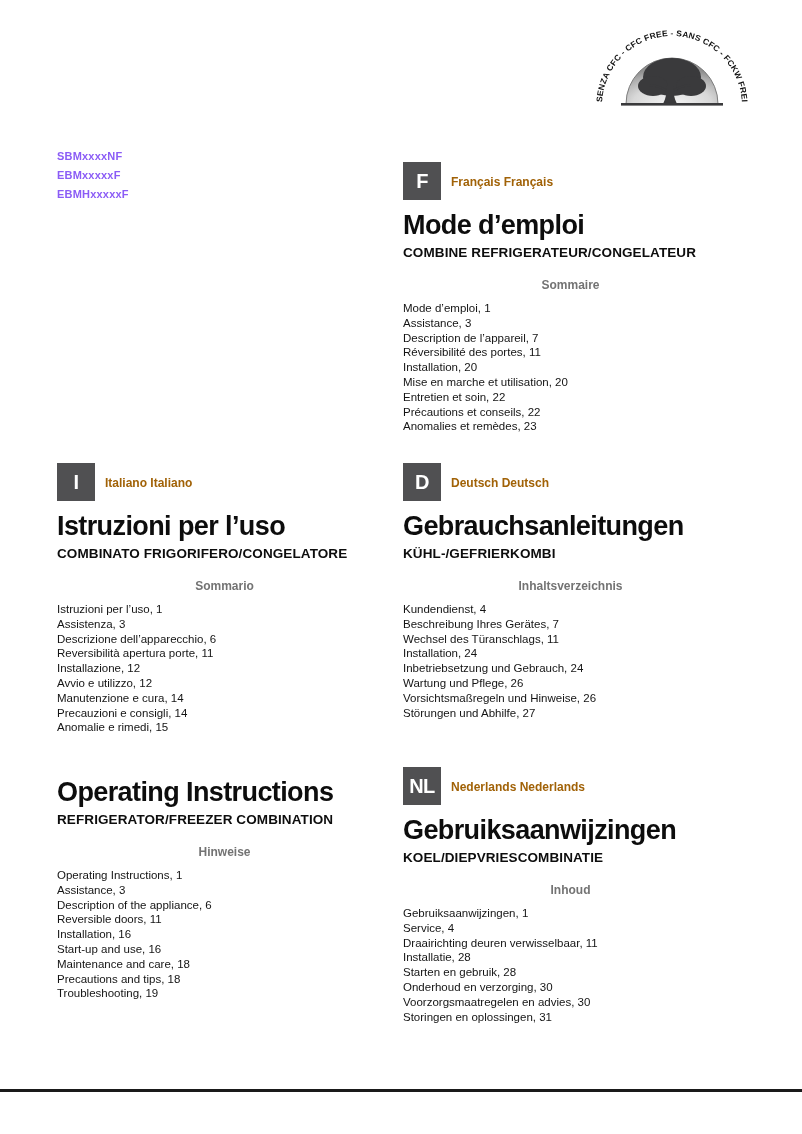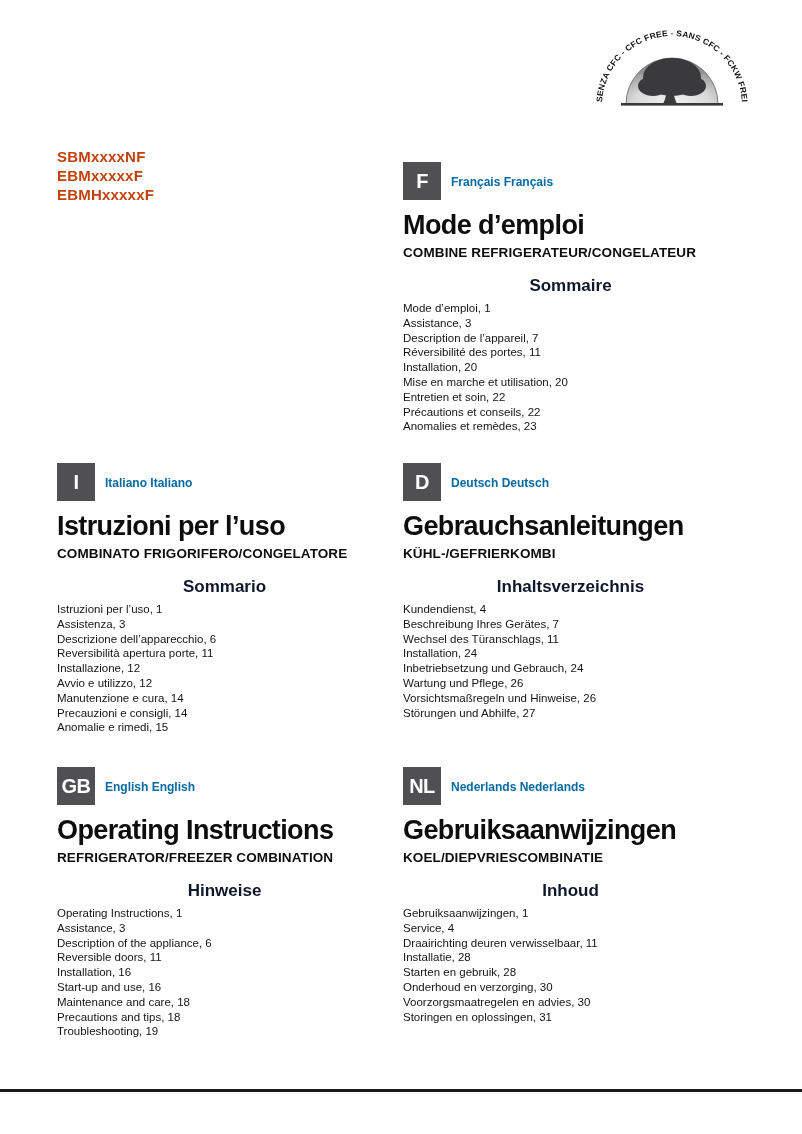--- a/index.html
+++ b/index.html
@@ -2,48 +2,48 @@
 <html><head>
 <meta charset="utf-8">
 <style>
   html, body { margin:0; padding:0; background:#ffffff; }
   .page {
     position:relative; width:802px; height:1134px; background:#ffffff;
     font-family:"Liberation Sans", sans-serif; color:#111111; overflow:hidden;
   }
 
   
-  .models { position:absolute; left:57px; top:147px; font-size:15px; font-weight:bold;
-            line-height:19px; letter-spacing:0.2px; color:#c2410c; }
+  .models { position:absolute; left:57px; top:147px; font-size:11px; font-weight:bold;
+            line-height:19px; letter-spacing:0.2px; color:#8b5cf6; }
 
   
   .logo { position:absolute; left:585px; top:26px; width:175px; height:86px; }
 
   
   .lang-block { position:absolute; width:335px; }
   #block-fr { left:403px; top:162px; }
   #block-it { left:57px;  top:463px; }
   #block-de { left:403px; top:463px; }
   #block-gb { left:57px;  top:767px; }
   #block-nl { left:403px; top:767px; }
 
   .badge-row { display:flex; align-items:flex-start; height:38px; }
   .badge {
     width:38px; height:38px; background:#505052; color:#ffffff; flex:0 0 38px;
     font-weight:bold; font-size:20px; letter-spacing:-0.5px;
     display:flex; align-items:center; justify-content:center;
   }
-  .lang-label { font-size:12px; font-weight:bold; margin-left:10px; padding-top:13px; color:#0369a1; }
+  .lang-label { font-size:12px; font-weight:bold; margin-left:10px; padding-top:13px; color:#a16207; }
 
   .sec-title { margin:9px 0 0 0; font-size:27px; font-weight:bold; letter-spacing:-0.6px;
                line-height:32px; color:#0d0d0d; }
   .sec-subtitle { margin:3px 0 0 0; font-size:13.5px; font-weight:bold; line-height:17px;
                   letter-spacing:0.1px; color:#0d0d0d; }
-  .toc-heading { margin:16px 0 0 0; font-size:17px; font-weight:bold; text-align:center;
-                 line-height:17px; color:#0f172a; }
+  .toc-heading { margin:16px 0 0 0; font-size:12px; font-weight:bold; text-align:center;
+                 line-height:17px; color:#737373; }
   .toc { list-style:none; margin:7px 0 0 0; padding:0; }
   .toc li { font-size:11.5px; line-height:14.8px; color:#141414; }
 
   .rule { position:absolute; left:0; top:1089px; width:802px; height:3px; background:#1a1a1a; }
 </style>
 </head>
 <body>
 
 <div class="page">
 
@@ -136,24 +136,20 @@
       <li>Wechsel des Türanschlags, 11</li>
       <li>Installation, 24</li>
       <li>Inbetriebsetzung und Gebrauch, 24</li>
       <li>Wartung und Pflege, 26</li>
       <li>Vorsichtsmaßregeln und Hinweise, 26</li>
       <li>Störungen und Abhilfe, 27</li>
     </ul>
   </div>
 
   <div class="lang-block" id="block-gb">
-    <div class="badge-row">
-      <div class="badge">GB</div>
-      <div class="lang-label">English English</div>
-    </div>
     <div class="sec-title">Operating Instructions</div>
     <div class="sec-subtitle">REFRIGERATOR/FREEZER COMBINATION</div>
     <div class="toc-heading">Hinweise</div>
     <ul class="toc">
       <li>Operating Instructions, 1</li>
       <li>Assistance, 3</li>
       <li>Description of the appliance, 6</li>
       <li>Reversible doors, 11</li>
       <li>Installation, 16</li>
       <li>Start-up and use, 16</li>

